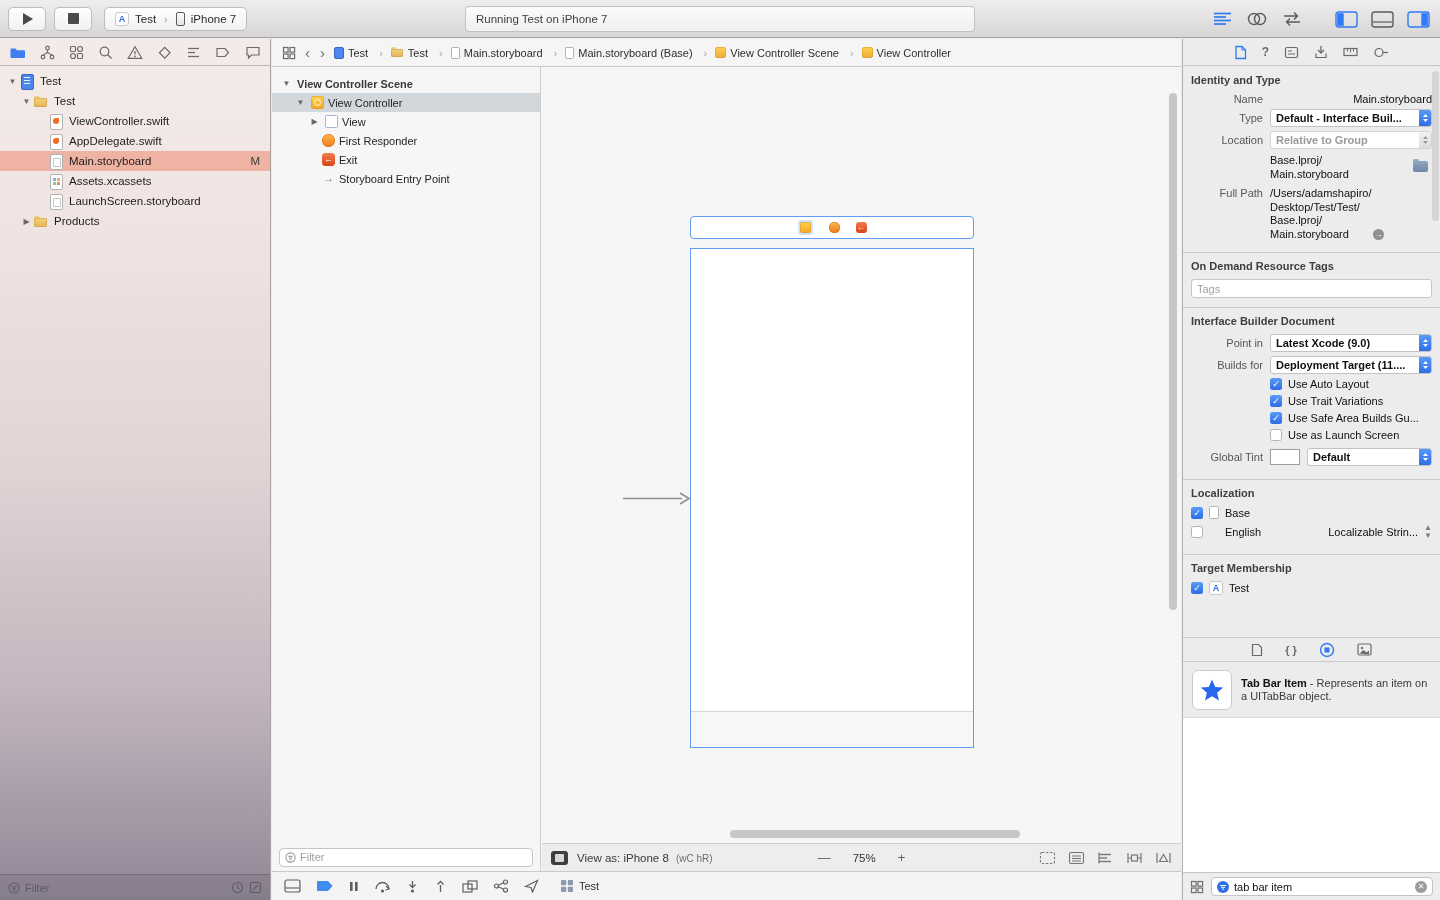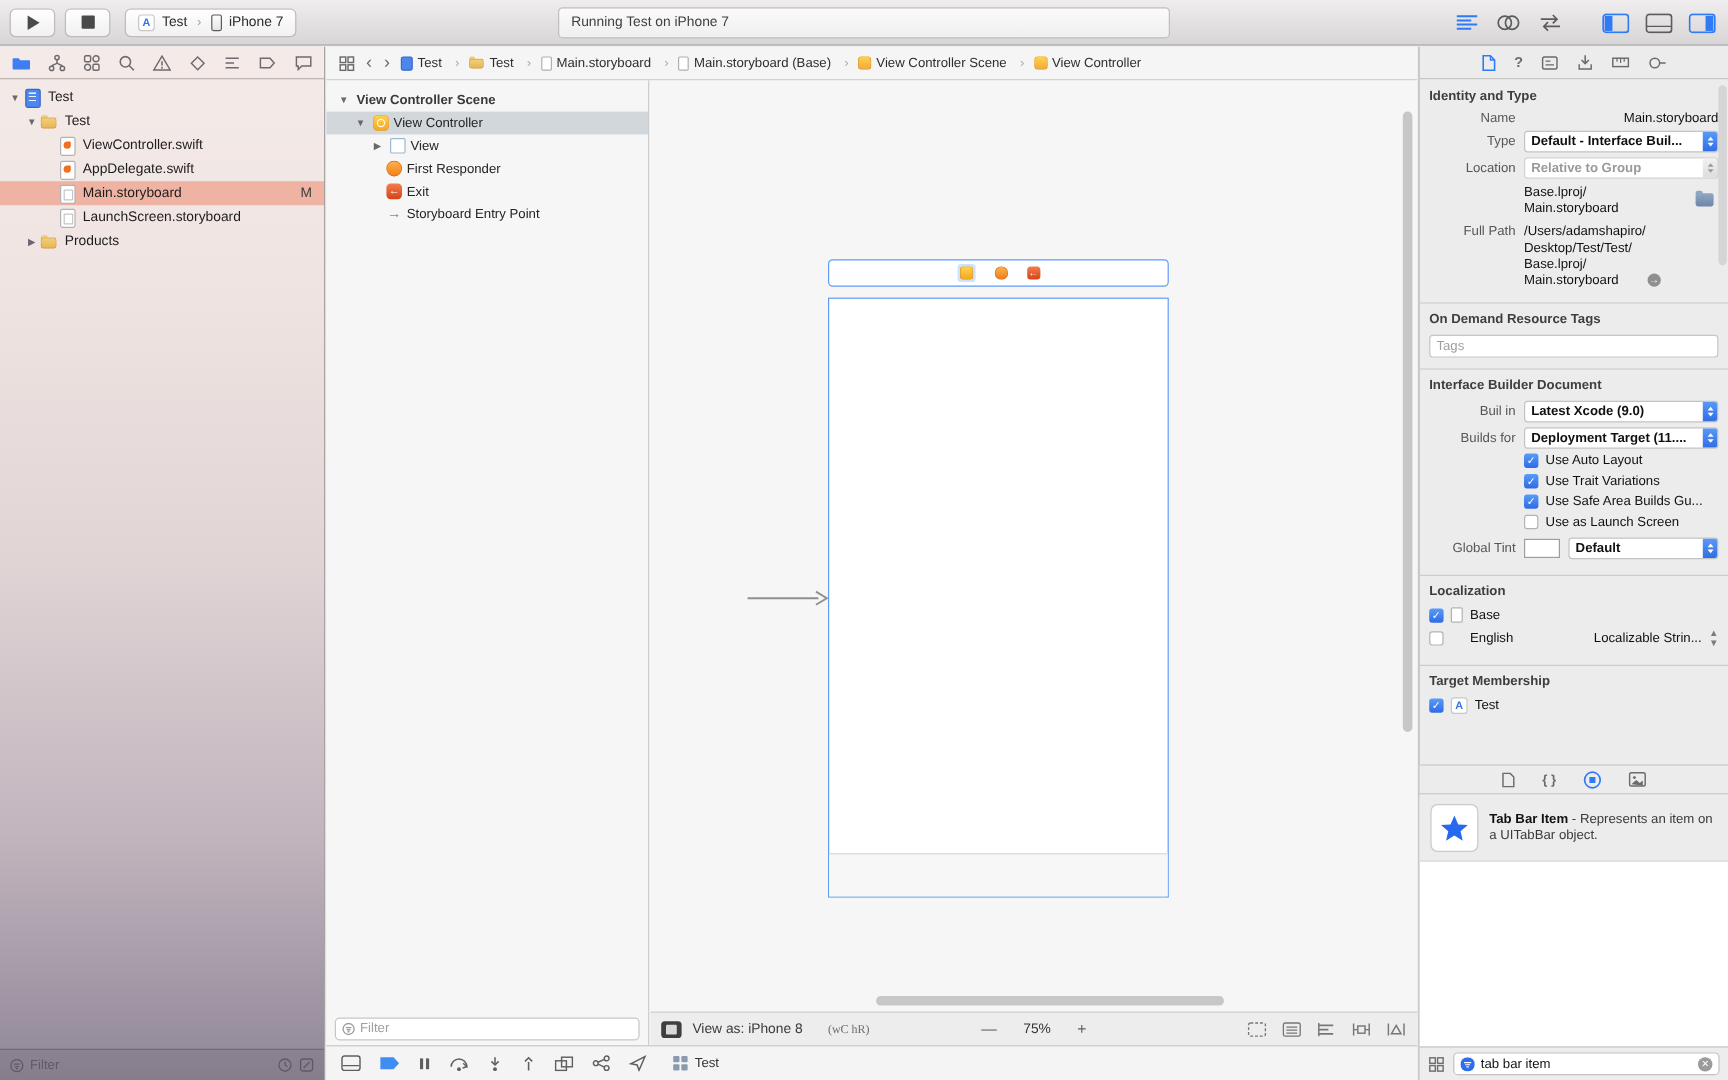--- a/index.html
+++ b/index.html
@@ -111,21 +111,21 @@
   .entry-arrow { position:absolute; left:80px; top:424px; }
   .h-scroll { position:absolute; left:188px; bottom:5px; width:290px; height:8px; background:#c7c7c7; border-radius:4px; }
   .v-scroll { position:absolute; right:4px; top:26px; width:8px; height:517px; background:#c7c7c7; border-radius:4px; }
 
   
   .canvas-bar { position:absolute; left:270px; right:0; bottom:29px; height:28px; background:#ededed; border-top:1px solid #cecece;
     display:flex; align-items:center; padding:0 9px; gap:9px; }
   .device-chip { width:17px; height:14px; background:#3e3e40; border-radius:3px; position:relative; flex:none; }
   .device-chip::after { content:""; position:absolute; inset:3px 4px; background:#d8d8d8; border-radius:1px; }
   .viewas-text { color:#3a3a3a; font-size:11.5px; }
-  .traits-text { color:#6d6d6d; font-size:10px; margin-left:18px;font-family:Liberation Serif, serif; }
+  .traits-text { color:#6d6d6d; font-size:10px; margin-left:4px; }
   .zoom { position:absolute; left:50%; transform:translateX(-50%); display:flex; align-items:center; gap:22px; color:#4c4c4c; }
   .zoom .zbtn { font-size:13px; color:#5f5f5f; }
   .zoom .zval { font-size:11.5px; color:#333; }
   .cb-right { margin-left:auto; display:flex; align-items:center; gap:12px; }
 
   
   .debugbar { position:absolute; left:0; right:0; bottom:0; height:29px; background:#f4f4f4; border-top:1px solid #c8c8c8;
     display:flex; align-items:center; padding:0 12px; gap:15px; }
   .db-icon { display:flex; align-items:center; }
   .process-chip { display:flex; align-items:center; gap:5px; margin-left:6px; color:#333; }
@@ -339,20 +339,24 @@
       <div class="trow lvl2">
         <span class="ficon fi-doc fi-swift"></span>
         <span>AppDelegate.swift</span>
       </div>
       <div class="trow lvl2 sel-file">
         <span class="ficon fi-doc fi-sb"></span>
         <span>Main.storyboard</span>
         <span class="badge">M</span>
       </div>
       <div class="trow lvl2">
+        <span class="ficon fi-doc fi-assets"></span>
+        <span>Assets.xcassets</span>
+      </div>
+      <div class="trow lvl2">
         <span class="ficon fi-doc fi-sb"></span>
         <span>LaunchScreen.storyboard</span>
       </div>
       <div class="trow lvl1">
         <span class="disc closed"></span>
         <span class="ficon fi-folder"></span>
         <span>Products</span>
       </div>
     </div>
     <div class="nav-filterbar">
@@ -686,21 +690,21 @@
       <div class="sec">
         <div class="sec-title">On Demand Resource Tags</div>
         <div class="text-field">
           <input placeholder="Tags" style="">
         </div>
       </div>
 
       <div class="sec">
         <div class="sec-title">Interface Builder Document</div>
         <div class="irow">
-          <span class="ilabel">Buil in</span>
+          <span class="ilabel">Point in</span>
           <span class="popup">
             <span>Latest Xcode (9.0)</span>
             <span class="cap">
                 <svg width="7" height="10">
                   <path d="M3.5 1 6 4H1Z" fill="#fff"></path>
                   <path d="M3.5 9 1 6h5Z" fill="#fff"></path>
                 </svg>
               </span>
           </span>
         </div>

